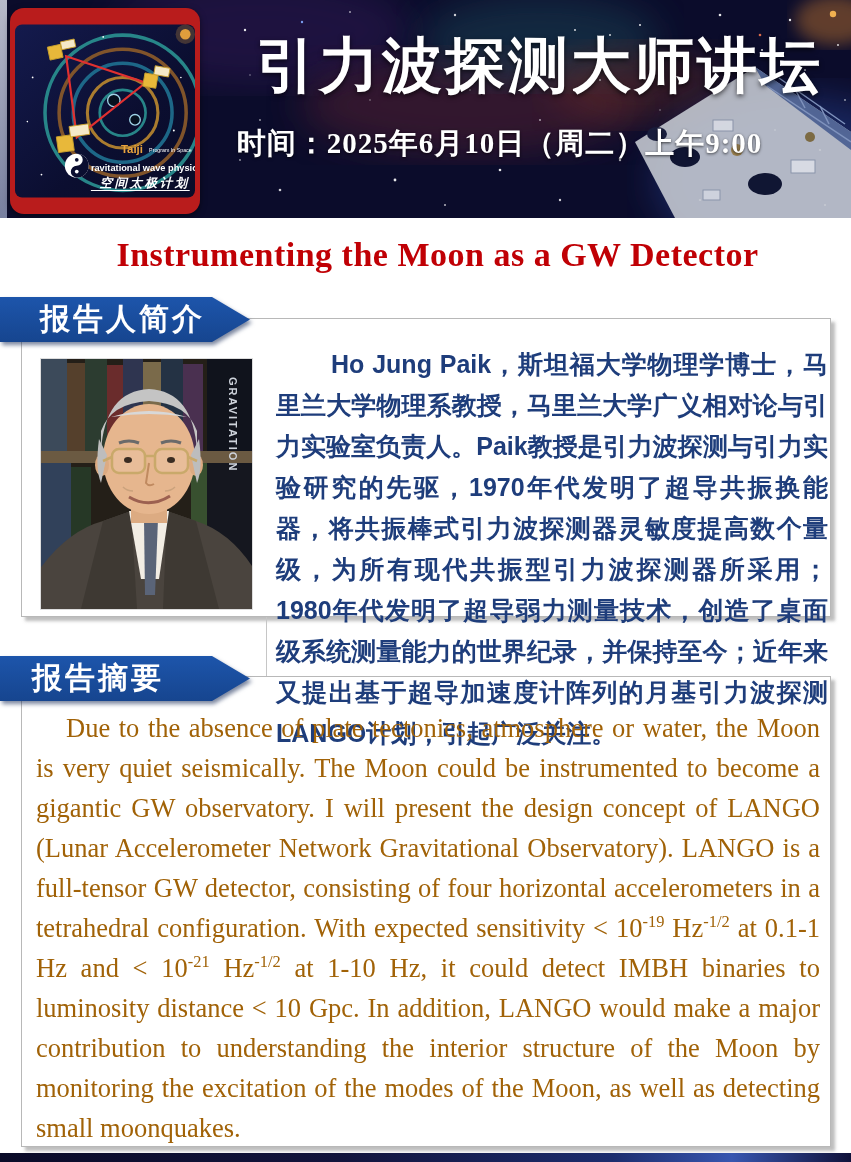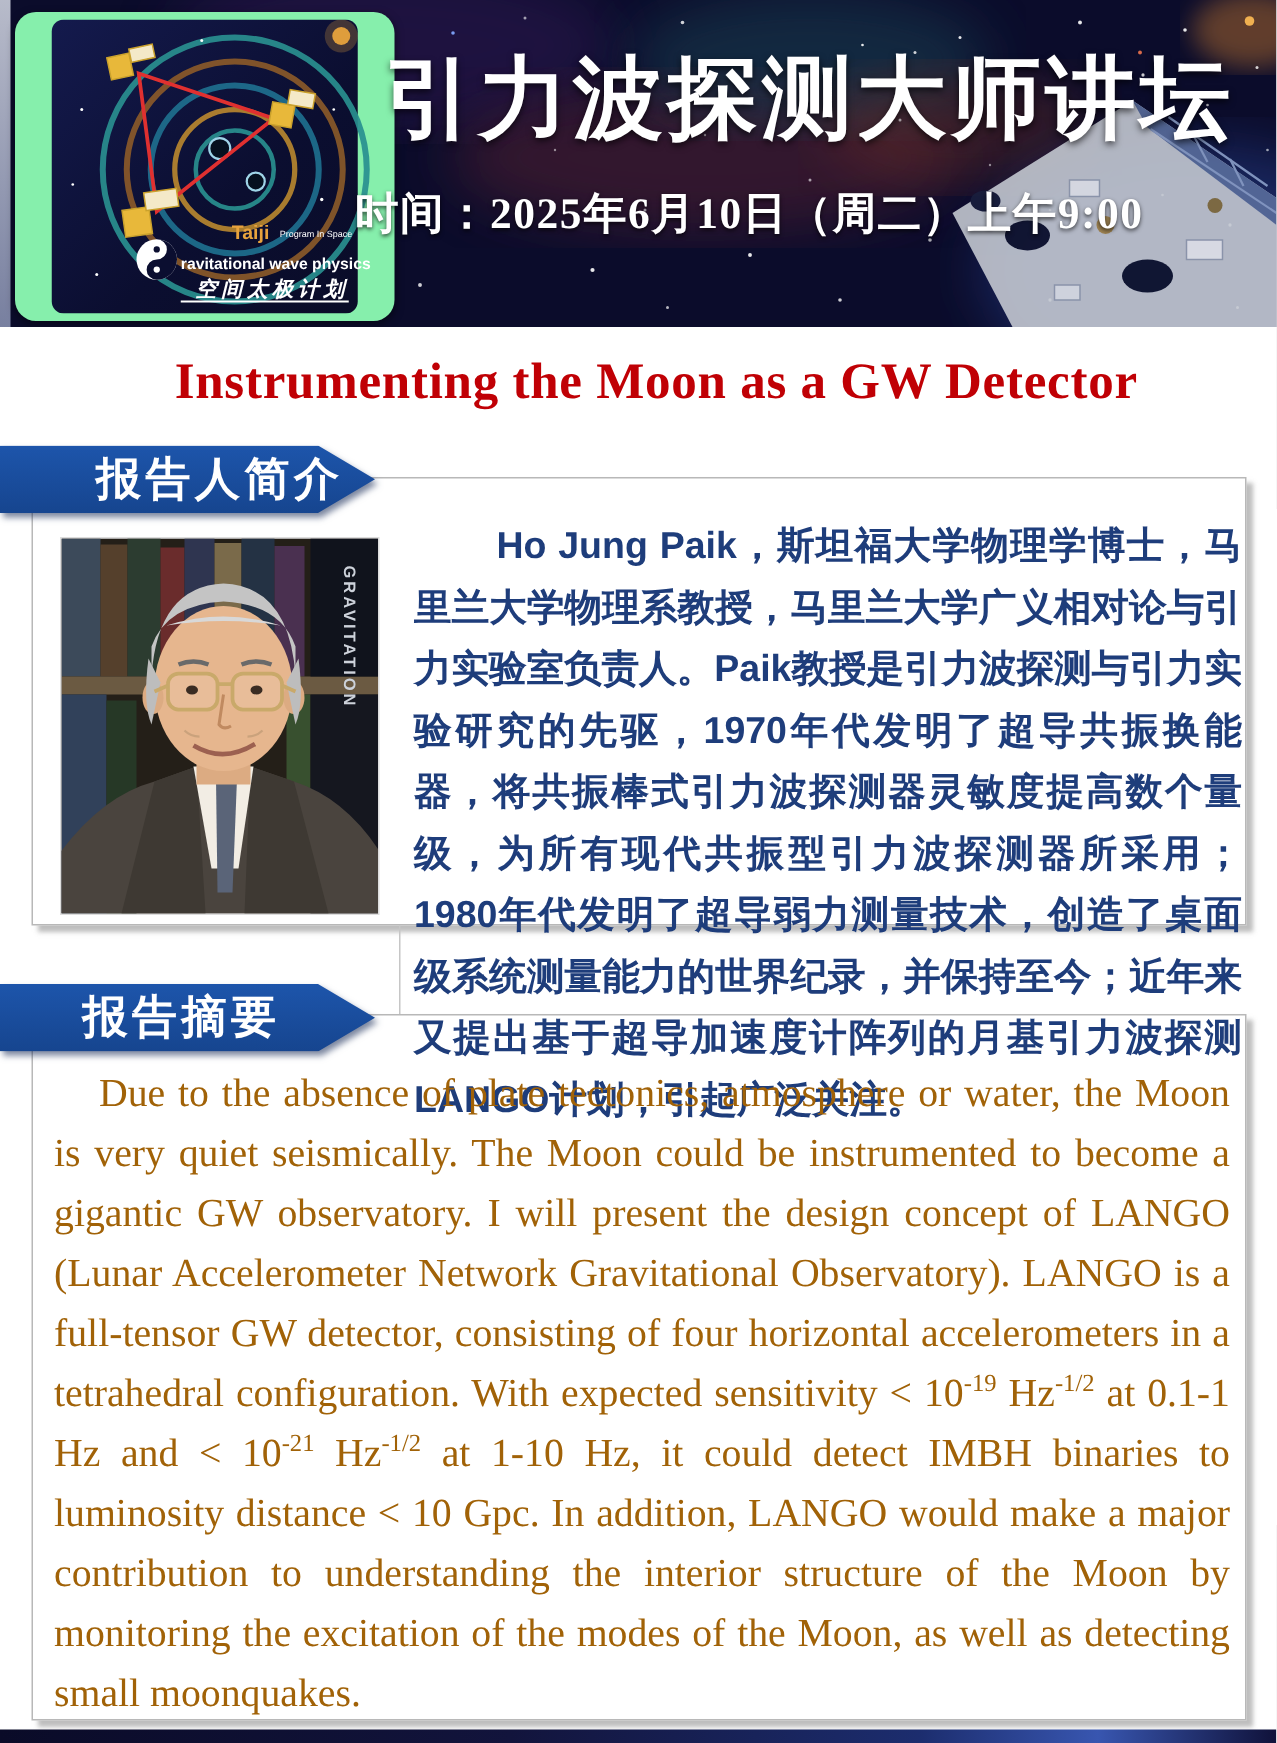--- a/index.html
+++ b/index.html
@@ -14,22 +14,22 @@
   .header {
     position: absolute; left: 0; top: 0; width: 851px; height: 218px;
     background: #0b0c2b; overflow: hidden;
   }
   .header-sky { position: absolute; left: 0; top: 0; }
   .left-edge {
     position: absolute; left: 0; top: 0; width: 7px; height: 218px;
     background: linear-gradient(#d6dae6, #8b94b4); opacity: .85;
   }
   .logo-card {
-    position: absolute; left: 10px; top: 8px; width: 253px; height: 206px;
-    background: #86efac; border-radius: 14px; padding: 5px;
+    position: absolute; left: 10px; top: 8px; width: 190px; height: 206px;
+    background: #b91c1c; border-radius: 14px; padding: 5px;
     box-shadow: 0 2px 6px rgba(0,0,0,.5);
   }
   .logo-inner { width: 100%; height: 100%; border-radius: 9px; overflow: hidden; display: block; }
   .header-right {
     position: absolute; left: 228px; top: 0; width: 623px; height: 218px;
     text-align: center; color: #fff; z-index: 3;
   }
   .forum-title {
     margin-top: 26px; font-size: 60px; font-weight: 900; letter-spacing: 3px;
     text-shadow: 0 2px 5px rgba(0,0,0,.65);
@@ -50,22 +50,22 @@
   }
 
   
   .banner-wrap { position: absolute; left: 0; z-index: 5; filter: drop-shadow(2px 3px 2px rgba(15,35,80,.55)); }
   .banner {
     height: 45px; background: linear-gradient(#1d55ab, #16458f);
     color: #fff; font-weight: 700; font-size: 30px; letter-spacing: 3px;
     display: flex; align-items: center;
     clip-path: polygon(0 0, calc(100% - 38px) 0, 100% 50%, calc(100% - 38px) 100%, 0 100%);
   }
-  .banner-1 { width: 250px; padding-left: 64px; }
-  .banner-2 { width: 250px; padding-left: 55px; }
+  .banner-1 { width: 250px; padding-left: 40px; }
+  .banner-2 { width: 250px; padding-left: 32px; }
   .banner-wrap-1 { top: 297px; }
   .banner-wrap-2 { top: 656px; }
 
   
   .card {
     position: absolute; left: 21px; width: 810px; background: #fff;
     border: 1px solid #b8b8b8; box-shadow: 4px 4px 3px rgba(125,125,125,.5);
   }
   .card-speaker { top: 318px; height: 299px; }
   .card-abstract { top: 676px; height: 471px; }

